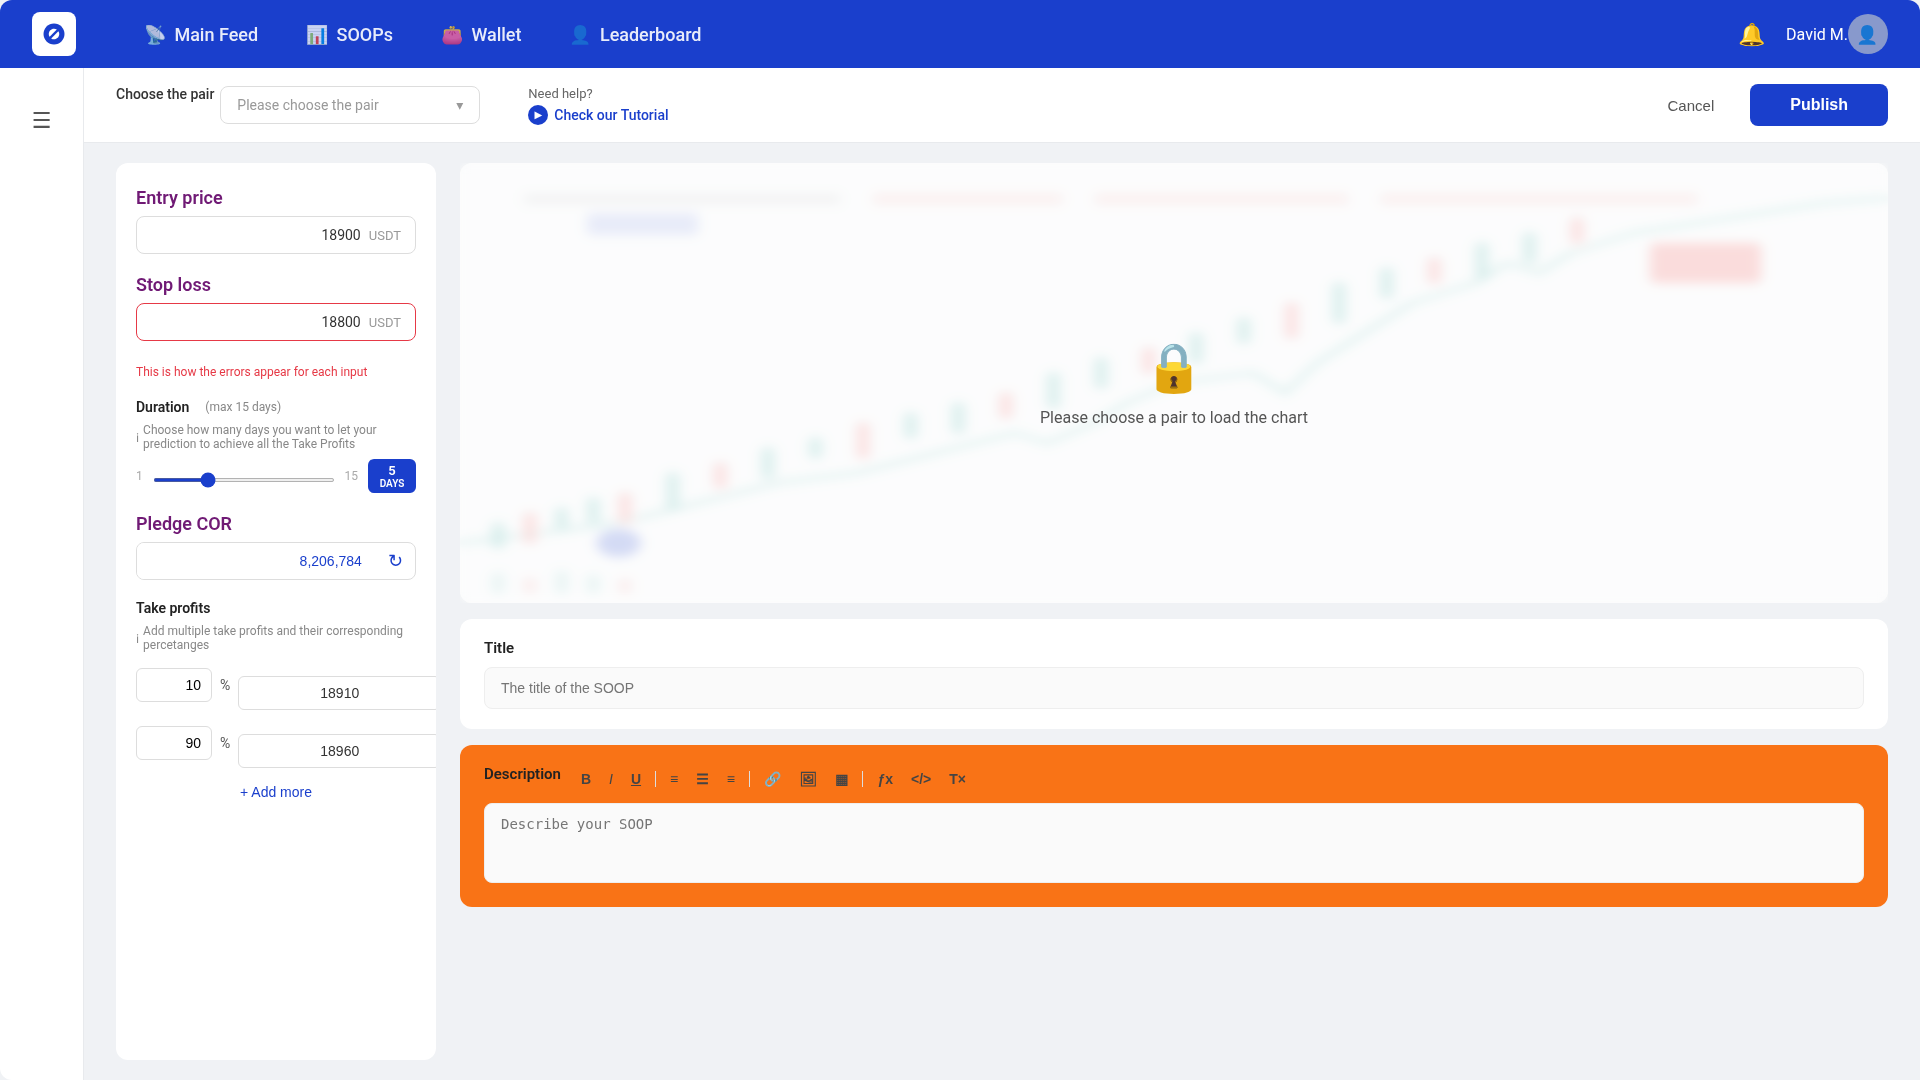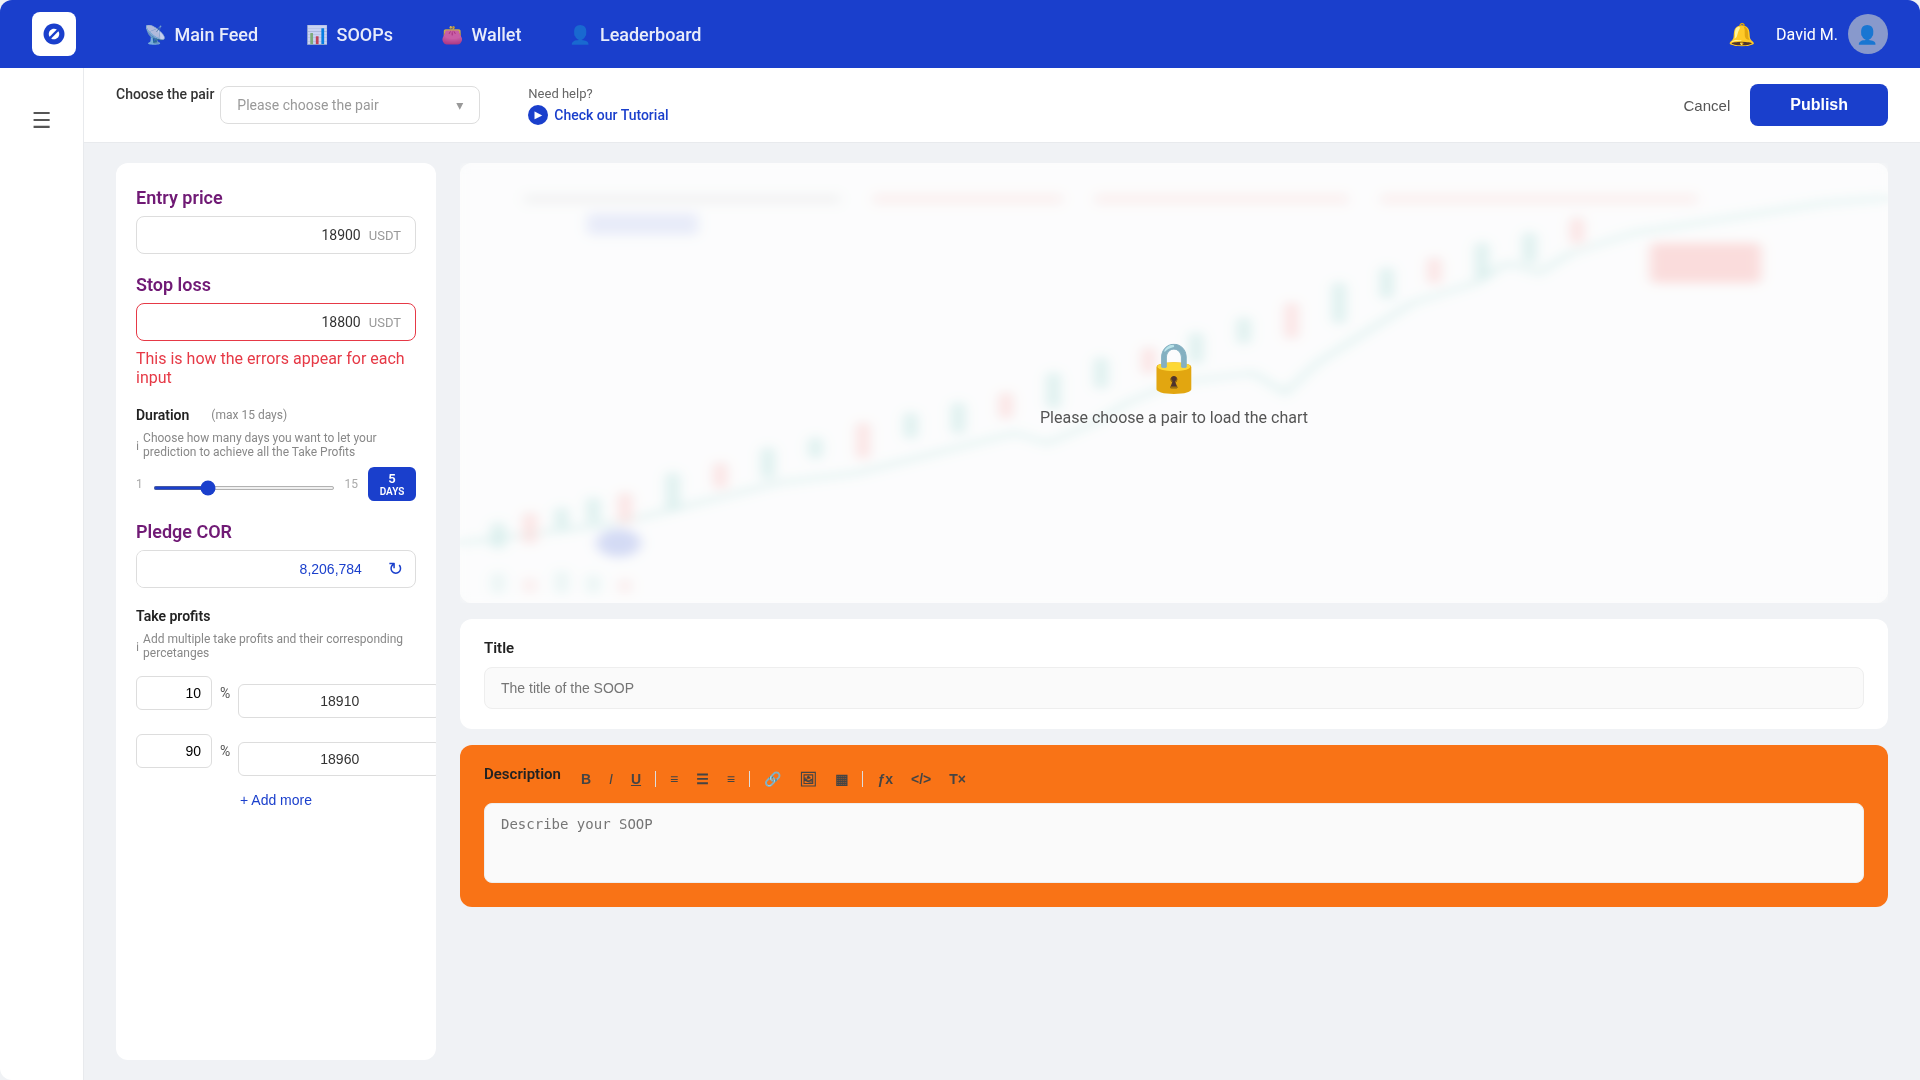--- a/index.html
+++ b/index.html
@@ -58,21 +58,20 @@
       margin-left: auto;
     }
     .bell-icon {
       color: white;
       font-size: 22px;
       cursor: pointer;
     }
     .user-info {
       display: flex;
       align-items: center;
-      gap: 10px;
       color: white;
       font-size: 16px;
       cursor: pointer;
     }
     .user-avatar {
       width: 40px;
       height: 40px;
       border-radius: 50%;
       background: #8899cc;
       overflow: hidden;
@@ -174,20 +173,21 @@
       display: flex;
       align-items: center;
       justify-content: center;
       color: white;
       font-size: 10px;
     }
     .action-buttons {
       margin-left: auto;
       display: flex;
       align-items: center;
+      gap: 16px;
     }
     .cancel-btn {
       font-size: 15px;
       color: #555;
       background: none;
       border: none;
       cursor: pointer;
       padding: 10px 20px;
     }
     .publish-btn {
@@ -248,29 +248,30 @@
       gap: 8px;
     }
     .form-input.error {
       border: 1.5px solid #e63946;
     }
     .form-input .usdt-label {
       color: #999;
       font-size: 13px;
     }
     .error-text {
-      font-size: 16px;
+      font-size: 12px;
       color: #e63946;
+      margin-top: 16px;
     }
 
     
     .duration-label {
       display: flex;
       align-items: center;
-      gap: 22px;
+      gap: 16px;
       font-size: 14px;
       font-weight: 600;
       color: #222;
     }
     .duration-sublabel {
       font-size: 12px;
       color: #888;
       display: flex;
       align-items: center;
       gap: 4px;

